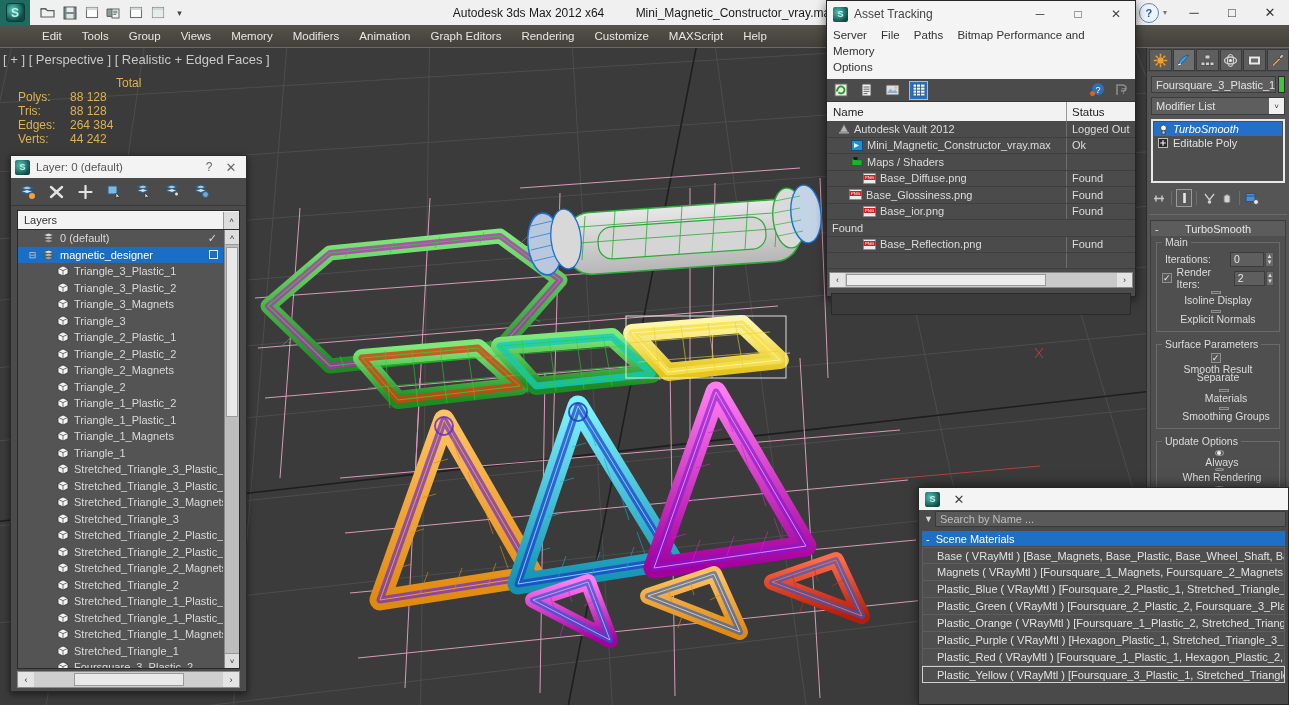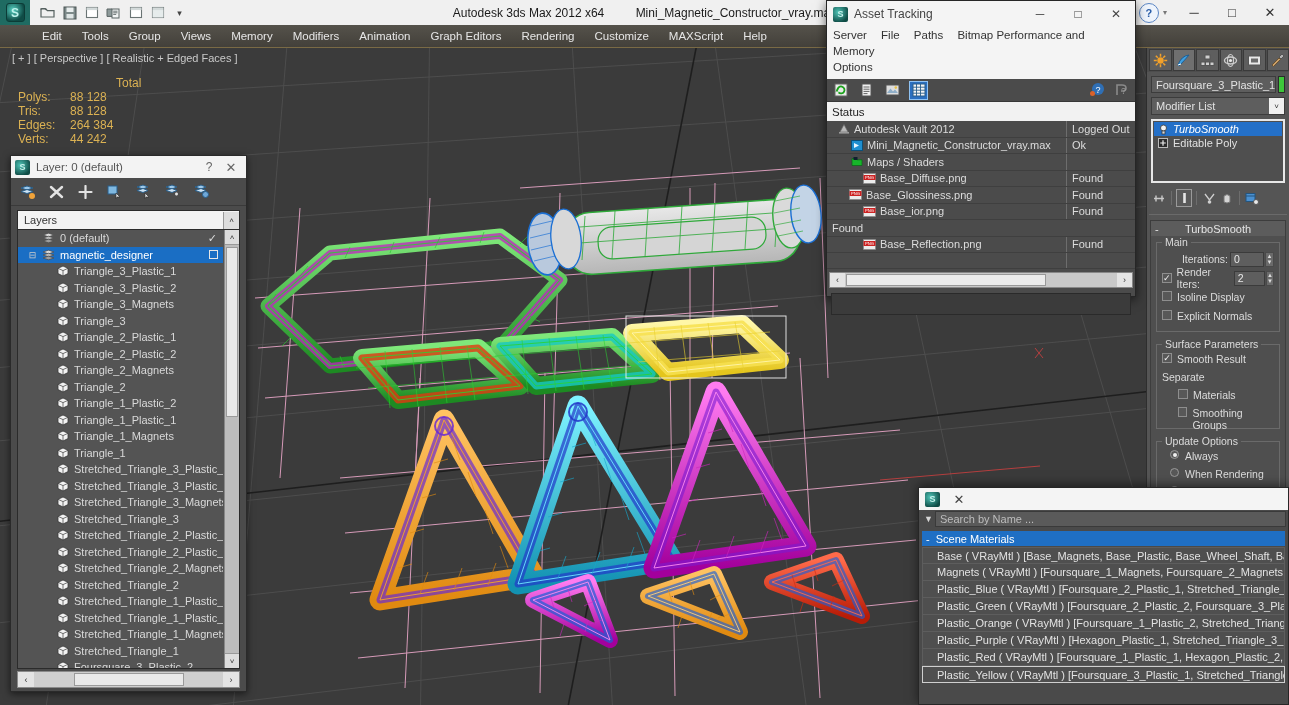--- a/index.html
+++ b/index.html
@@ -70,21 +70,21 @@
     padding: 3px 10px; color: #e6e6e6; font-size: 11.5px;
     height: 22px; display:flex; align-items:center;
   }
 
   
   .viewport {
     position: absolute; left: 0; top: 48px; width: 1146px; height: 657px;
     background: #3b3b3b; overflow: hidden;
   }
   .vp-label {
-    position: absolute; left: 12px; top: 4px; font-size: 11px; color: #c9c9c9; z-index: 9;
+    position: absolute; left: 3px; top: 4px; font-size: 13px; color: #c9c9c9; z-index: 9;
   }
   .vp-stats {
     position: absolute; left: 18px; top: 28px; z-index: 9;
     color: #d9b44a; font-size: 12px; line-height: 14px;
   }
   .vp-stats table { border-collapse: collapse; }
   .vp-stats td { padding: 0 4px 0 0; color: #dcb253; }
   .vp-stats td.lbl { width: 52px; }
   .vp-stats td.hdr { color: #dcb253; padding-left: 46px; }
 
@@ -255,31 +255,31 @@
   }
   .ro-head .mn { position:absolute; left:4px; }
   .grp {
     margin: 6px 5px 0 5px; border:1px solid #6a6a6a; padding: 8px 5px 6px 5px; position:relative;
   }
   .grp .gtitle {
     position:absolute; top:-7px; left:5px; background:#4f4f4f; padding:0 3px;
     font-size:10.5px; color:#dcdcdc;
   }
   .prow { display:flex; align-items:center; height:16px; margin-bottom:3px; font-size:10.5px; color:#dcdcdc;}
-  .prow .lab { margin-left:auto; padding-right:2px; }
+  .prow .lab { margin-left:auto; padding-right:19px; }
   .spin { width:34px;height:15px;background:#5e5e5e;border:1px solid #3b3b3b; color:#e8e8e8;
     font-size:10.5px; display:flex;align-items:center; padding-left:3px;}
   .spbtn { width:9px;height:15px; background:#6a6a6a; border:1px solid #4a4a4a; margin-left:1px;
     display:flex;flex-direction:column;align-items:center;justify-content:center; font-size:6px; color:#ddd;}
   .cb { width:10px;height:10px;border:1px solid #8e8e8e;background:#585858; margin-right:5px;
     display:flex;align-items:center;justify-content:center;font-size:9px;color:#f0f0f0;}
   .rb { width:9px;height:9px;border-radius:50%;border:1px solid #9a9a9a;background:#585858;margin-right:6px;
     display:flex;align-items:center;justify-content:center;}
   .rb .dot { width:4px;height:4px;border-radius:50%;background:#f0f0f0;}
-  .crow { display:flex; align-items:flex-start; height:15px; font-size:10.5px; color:#dcdcdc;}
+  .crow { display:flex; align-items:center; height:15px; font-size:10.5px; color:#dcdcdc;flex-direction:column;}
   .indent { padding-left: 16px; }
 
   
   .matbrowser {
     position: absolute; left: 918px; top: 487px; width: 371px; height: 218px;
     background: #4a4a4a; border: 1px solid #262626;
     box-shadow: 0 -2px 10px rgba(0,0,0,.5);
     z-index: 40;
   }
   .mb-title {
@@ -1008,20 +1008,21 @@
           <svg width="16" height="16" viewBox="0 0 16 16">
               <path d="M3 13 L3 3 L8 3 Q12 3 12 6 Q12 9 9 9 L7 9" fill="none" stroke="#8a8a8a" stroke-width="1.6"></path>
               <text x="7" y="12" font-size="9" fill="#9a9a9a" font-family="Liberation Sans">?</text>
             </svg>
         </div>
       </div>
     </div>
 
     <div class="at-grid">
       <div class="at-head">
+        <div class="c1">Name</div>
         <div class="c2">Status</div>
       </div>
       <div id="asset-rows">
           <div class="at-row">
             <div class="c1" style="padding-left:10px;">
               <span class="ic">
                 <svg width="12" height="11" viewBox="0 0 12 11">
                   <path d="M2 9 L6 1.5 L10 9Z" fill="#b8b8b8" stroke="#6a6a6a" stroke-width=".7"></path>
                   <rect x="1" y="9" width="10" height="1.6" fill="#9a9a9a"></rect>
                 </svg>

